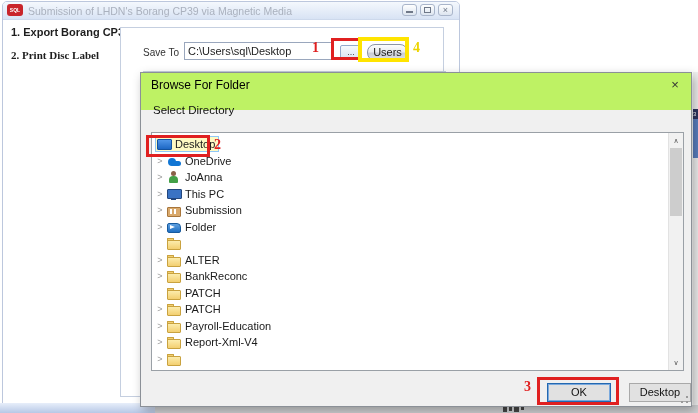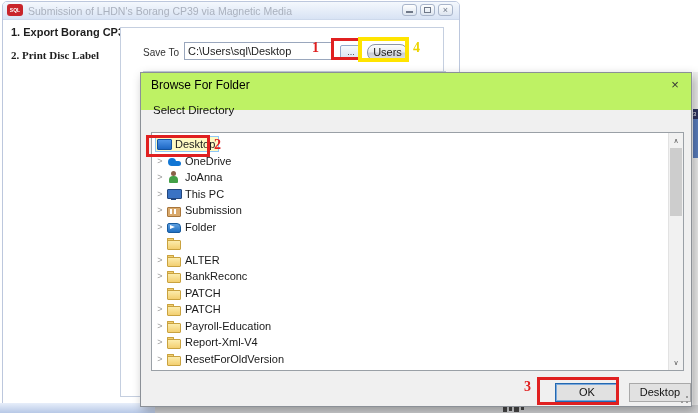--- a/index.html
+++ b/index.html
@@ -95,21 +95,21 @@
     border-left:5px solid #fff;border-top:2px solid transparent;border-bottom:2px solid transparent;}
 
   .tree-scrollbar{position:absolute;right:0;top:0;bottom:0;width:14px;background:#f1f1f1;border-left:1px solid #e2e2e2;}
   .scroll-btn{position:absolute;left:0;width:14px;height:15px;text-align:center;color:#505050;font-size:7px;line-height:15px;}
   .scroll-btn.up{top:0;}
   .scroll-btn.down{bottom:0;}
   .scroll-thumb{position:absolute;left:1px;top:15px;width:12px;height:68px;background:#cdcdcd;}
 
   .dlg-btn{position:absolute;top:310px;height:19px;background:#e1e1e1;font-size:11px;color:#111;
     text-align:center;line-height:17px;box-sizing:border-box;}
-  .ok-btn{left:406px;width:64px;border:1px solid #2468b0;box-shadow:inset 0 0 0 1px #7aa9dd;margin-left:8px;}
+  .ok-btn{left:406px;width:64px;border:1px solid #2468b0;box-shadow:inset 0 0 0 1px #7aa9dd;}
   .cancel-btn{left:488px;width:62px;border:1px solid #a9a9a9;}
   .resize-grip{position:absolute;right:2px;bottom:2px;width:9px;height:9px;
     background:
       radial-gradient(circle at 7px 2px,#9a9a9a 1px,transparent 1.2px),
       radial-gradient(circle at 7px 7px,#9a9a9a 1px,transparent 1.2px),
       radial-gradient(circle at 2px 7px,#9a9a9a 1px,transparent 1.2px);}
 
   
   .ann-box{position:absolute;border:3px solid #e02020;box-sizing:border-box;}
   .ann-box.yellow{border:4px solid #ffe400;}
@@ -262,21 +262,20 @@
             <span class="expander">&gt;</span>
             <span class="row-inner">
               <span class="tree-icon icon-folder"></span>
               <span class="tree-label">Report-Xml-V4</span>
             </span>
           </div>
           <div class="tree-row">
             <span class="expander">&gt;</span>
             <span class="row-inner">
               <span class="tree-icon icon-folder"></span>
-              <span class="tree-label">ResetForOldVersion</span>
             </span>
           </div>
           <div class="tree-row">
             <span class="expander"></span>
             <span class="row-inner">
               <span class="tree-icon icon-folder"></span>
               <span class="tree-label">SHOOPEE</span>
             </span>
           </div>
         </div>

